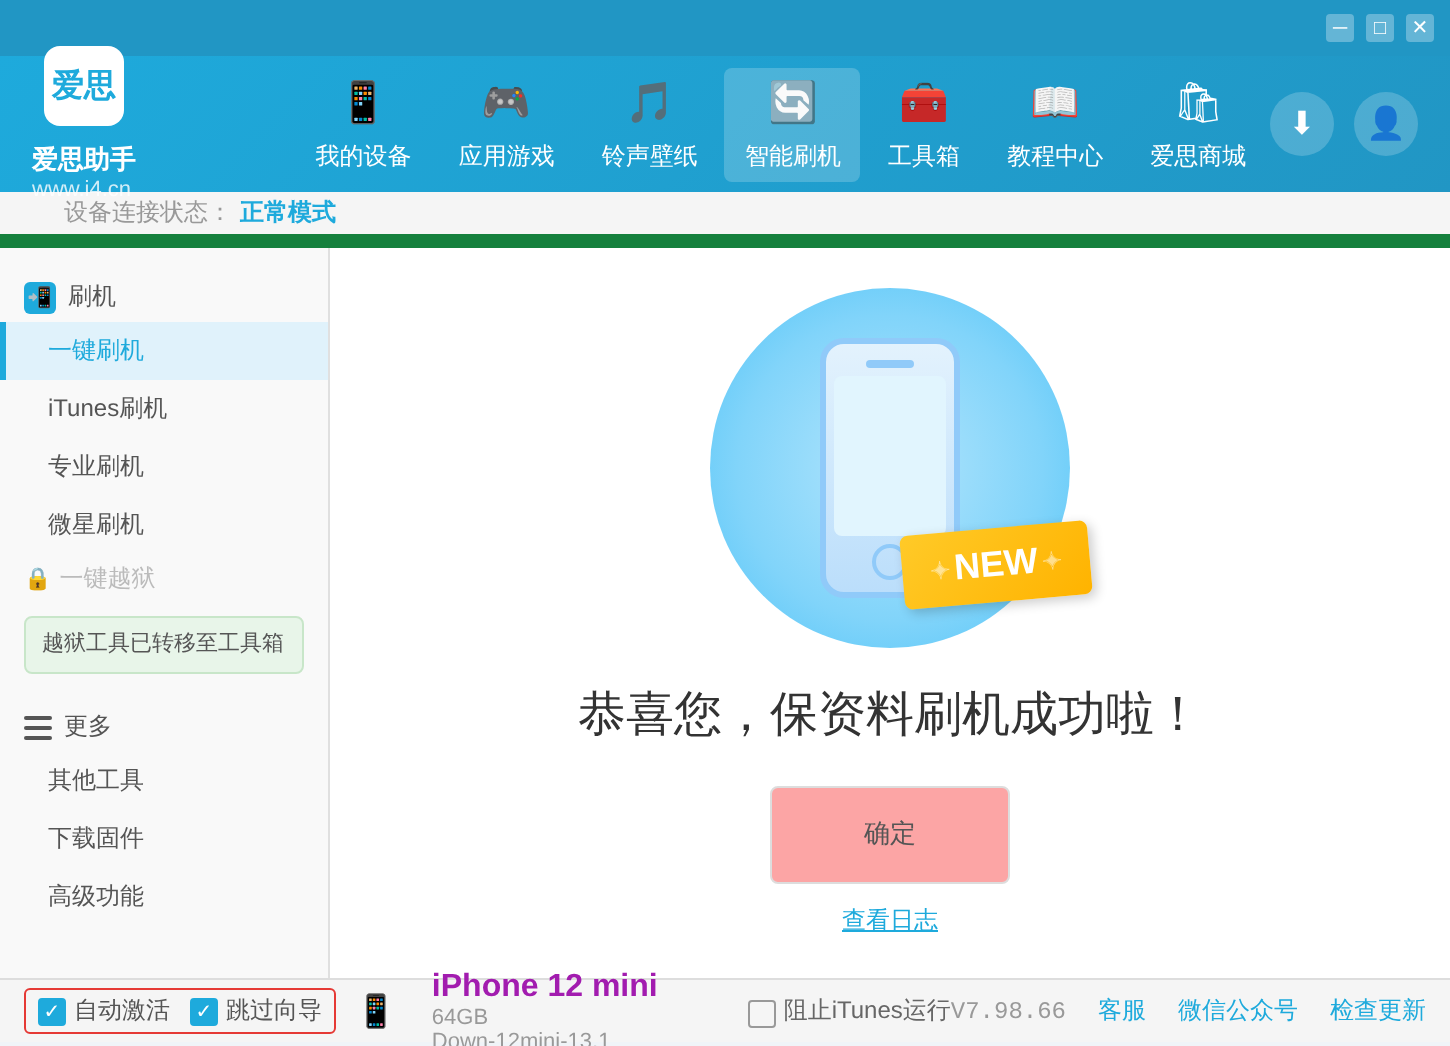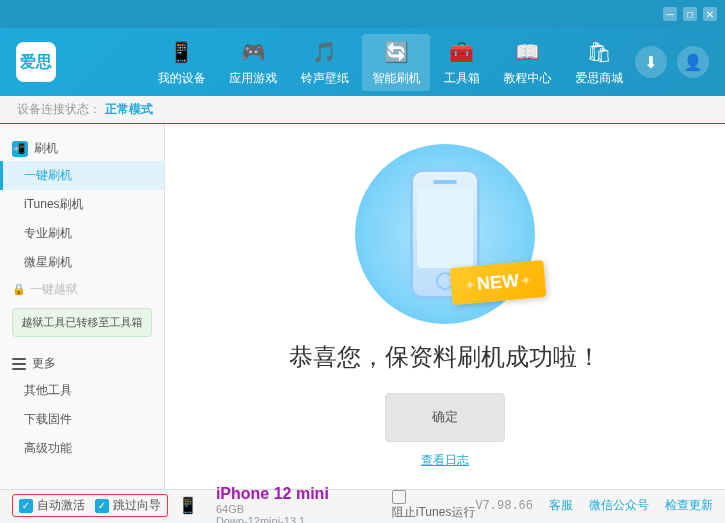--- a/index.html
+++ b/index.html
@@ -71,24 +71,24 @@
       border-radius: 50%;
       background: rgba(255,255,255,0.2);
       display: flex; align-items: center; justify-content: center;
       color: #fff; cursor: pointer; font-size: 16px;
     }
 
     
     .statusbar {
       height: 28px;
       background: #f5f5f5;
-      border-bottom: 1px solid #15803d;
-      display: flex;
-      align-items: center;
-      padding: 0 17px;
+      border-bottom: 7px solid #15803d;
+      display: flex;
+      align-items: center;
+      padding: 0 32px;
       font-size: 12px;
       color: #666;
     }
     .statusbar span.label { color: #999; }
     .statusbar span.value { color: #1eaadc; font-weight: bold; margin-left: 4px; }
 
     
     .main {
       display: flex;
       height: 365px;
@@ -138,21 +138,20 @@
 
     .sidebar-notice {
       margin: 6px 12px;
       background: #e8f5e9;
       border: 1px solid #c8e6c9;
       border-radius: 4px;
       padding: 6px 8px;
       font-size: 11px;
       color: #555;
       line-height: 1.4;
-      text-align: center;
     }
 
     .sidebar-more-header {
       display: flex; align-items: center;
       padding: 4px 12px;
       font-size: 12px; color: #555;
       margin-top: 8px;
     }
 
     
@@ -242,21 +241,21 @@
     .success-text {
       font-size: 24px;
       color: #333;
       margin-bottom: 20px;
       font-weight: 500;
     }
 
     .confirm-btn {
       width: 120px;
       height: 50px;
-      background: #e5e5e5;
+      background: #fca5a5;
       border: 1px solid #ddd;
       border-radius: 4px;
       font-size: 13px;
       color: #555;
       cursor: pointer;
       display: flex; align-items: center; justify-content: center;
       margin-bottom: 10px;
     }
 
     .view-daily {
@@ -331,20 +330,24 @@
   <div class="titlebar-btn">□</div>
   <div class="titlebar-btn">✕</div>
 </div>
 
 <div class="header">
   <div class="logo">
     <div style="display:flex;align-items:center;gap:8px;flex-direction:column;">
       <div style="width:40px;height:40px;background:#fff;border-radius:8px;display:flex;align-items:center;justify-content:center;">
         <span style="color:#1eaadc;font-weight:bold;font-size:16px;">爱思</span>
       </div>
+      <div>
+        <div style="color:#fff;font-size:13px;font-weight:bold;">爱思助手</div>
+        <div style="color:rgba(255,255,255,0.8);font-size:11px;">www.i4.cn</div>
+      </div>
     </div>
   </div>
 
   <div class="nav-items">
     <div class="nav-item">
       <div class="nav-icon">📱</div>
       <span>我的设备</span>
     </div>
     <div class="nav-item">
       <div class="nav-icon">🎮</div>
@@ -460,21 +463,21 @@
     </div>
 
     <span style="color:#1eaadc;font-size:16px;">📱</span>
     <div class="device-info">
       <span class="device-name">iPhone 12 mini</span>
       <span class="device-detail">64GB</span>
       <span class="device-detail">Down-12mini-13,1</span>
     </div>
   </div>
 
-  <div style="display:flex;align-items:flex-start;margin-right:auto;padding-left:8px;flex-direction:column;">
+  <div style="display:flex;align-items:flex-end;margin-right:auto;padding-left:8px;">
     <div style="width:14px;height:14px;border:1px solid #999;border-radius:2px;display:flex;align-items:center;justify-content:center;margin-right:4px;"></div>
     <span style="font-size:12px;color:#666;">阻止iTunes运行</span>
   </div>
 
   <div class="bottom-right">
     <span class="version-info">V7.98.66</span>
     <span class="bottom-action">客服</span>
     <span class="bottom-action">微信公众号</span>
     <span class="bottom-action">检查更新</span>
   </div>

